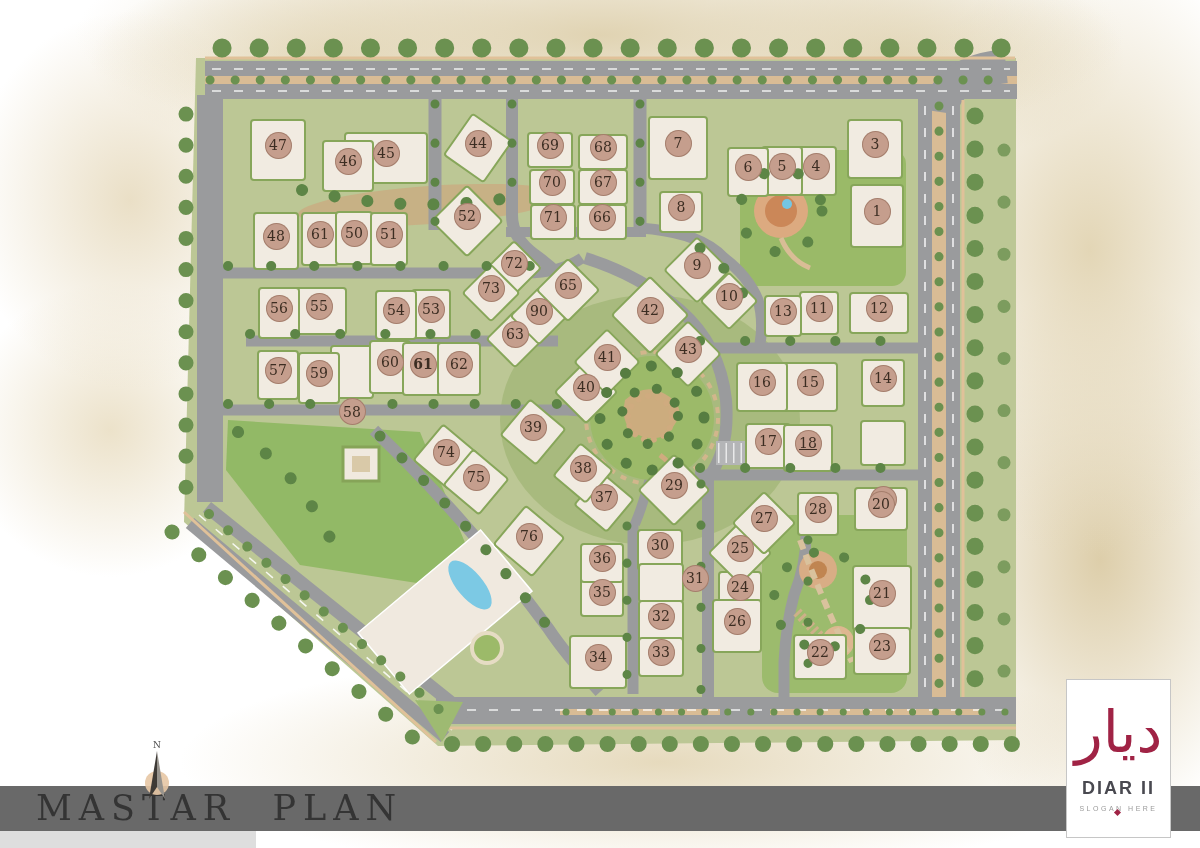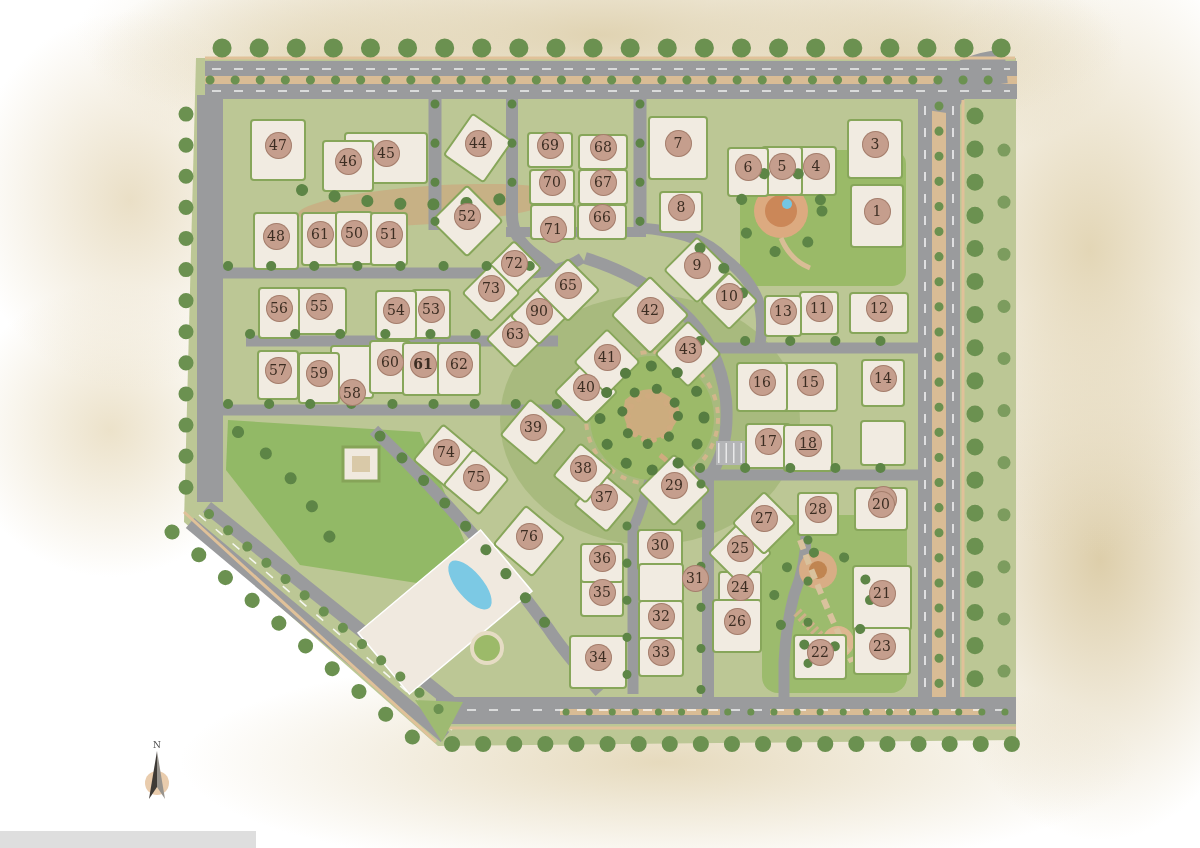--- a/index.html
+++ b/index.html
@@ -321,45 +321,54 @@
       <div class="marker" style="left: 276px; top: 236px;">48</div>
       <div class="marker" style="left: 320px; top: 234px;">61</div>
       <div class="marker" style="left: 354px; top: 233px;">50</div>
       <div class="marker" style="left: 389px; top: 234px;">51</div>
       <div class="marker" style="left: 467px; top: 216px;">52</div>
       <div class="marker" style="left: 431px; top: 309px;">53</div>
       <div class="marker" style="left: 396px; top: 310px;">54</div>
       <div class="marker" style="left: 319px; top: 306px;">55</div>
       <div class="marker" style="left: 279px; top: 308px;">56</div>
       <div class="marker" style="left: 278px; top: 370px;">57</div>
-      <div class="marker" style="left: 352px; top: 367px; margin-top: 12px;">58</div>
+      <div class="marker" style="left: 352px; top: 386px; margin-top: 12px;">58</div>
       <div class="marker" style="left: 319px; top: 373px;">59</div>
       <div class="marker" style="left: 390px; top: 362px;">60</div>
       <div class="marker" style="left: 423px; top: 364px; font-weight: bold;">61</div>
       <div class="marker" style="left: 459px; top: 364px;">62</div>
       <div class="marker" style="left: 515px; top: 334px;">63</div>
       <div class="marker" style="left: 539px; top: 311px;">90</div>
       <div class="marker" style="left: 568px; top: 285px;">65</div>
       <div class="marker" style="left: 602px; top: 217px;">66</div>
       <div class="marker" style="left: 603px; top: 182px;">67</div>
       <div class="marker" style="left: 603px; top: 147px;">68</div>
       <div class="marker" style="left: 550px; top: 145px;">69</div>
       <div class="marker" style="left: 552px; top: 182px;">70</div>
-      <div class="marker" style="left: 553px; top: 229px;">71</div>
+      <div class="marker" style="left: 553px; top: 217px;">71</div>
       <div class="marker" style="left: 514px; top: 263px;">72</div>
       <div class="marker" style="left: 491px; top: 288px;">73</div>
       <div class="marker" style="left: 446px; top: 452px;">74</div>
       <div class="marker" style="left: 476px; top: 477px;">75</div>
       <div class="marker" style="left: 529px; top: 536px;">76</div>
     </div>
 
+  <div id="banner">
+    <span id="plan-title">MASTAR  PLAN</span>
+  </div>
   <div id="substrip"></div>
 
   <div id="compass">
     <span class="n">N</span>
     <svg width="42" height="66" viewBox="0 0 42 66">
       <circle cx="21" cy="42" r="12" fill="#e7c7a4" opacity="0.9"></circle>
       <polygon points="21,10 13,58 21,46" fill="#3e3a36"></polygon>
       <polygon points="21,10 29,58 21,46" fill="#97938d"></polygon>
     </svg>
   </div>
 
+  <div id="logo-card">
+    <div id="logo-arabic">ديار</div>
+    <div id="logo-brand">DIAR II</div>
+    <div id="logo-diamond"></div>
+    <div id="logo-slogan">SLOGAN HERE</div>
+  </div>
 </div>
 
 </body></html>

